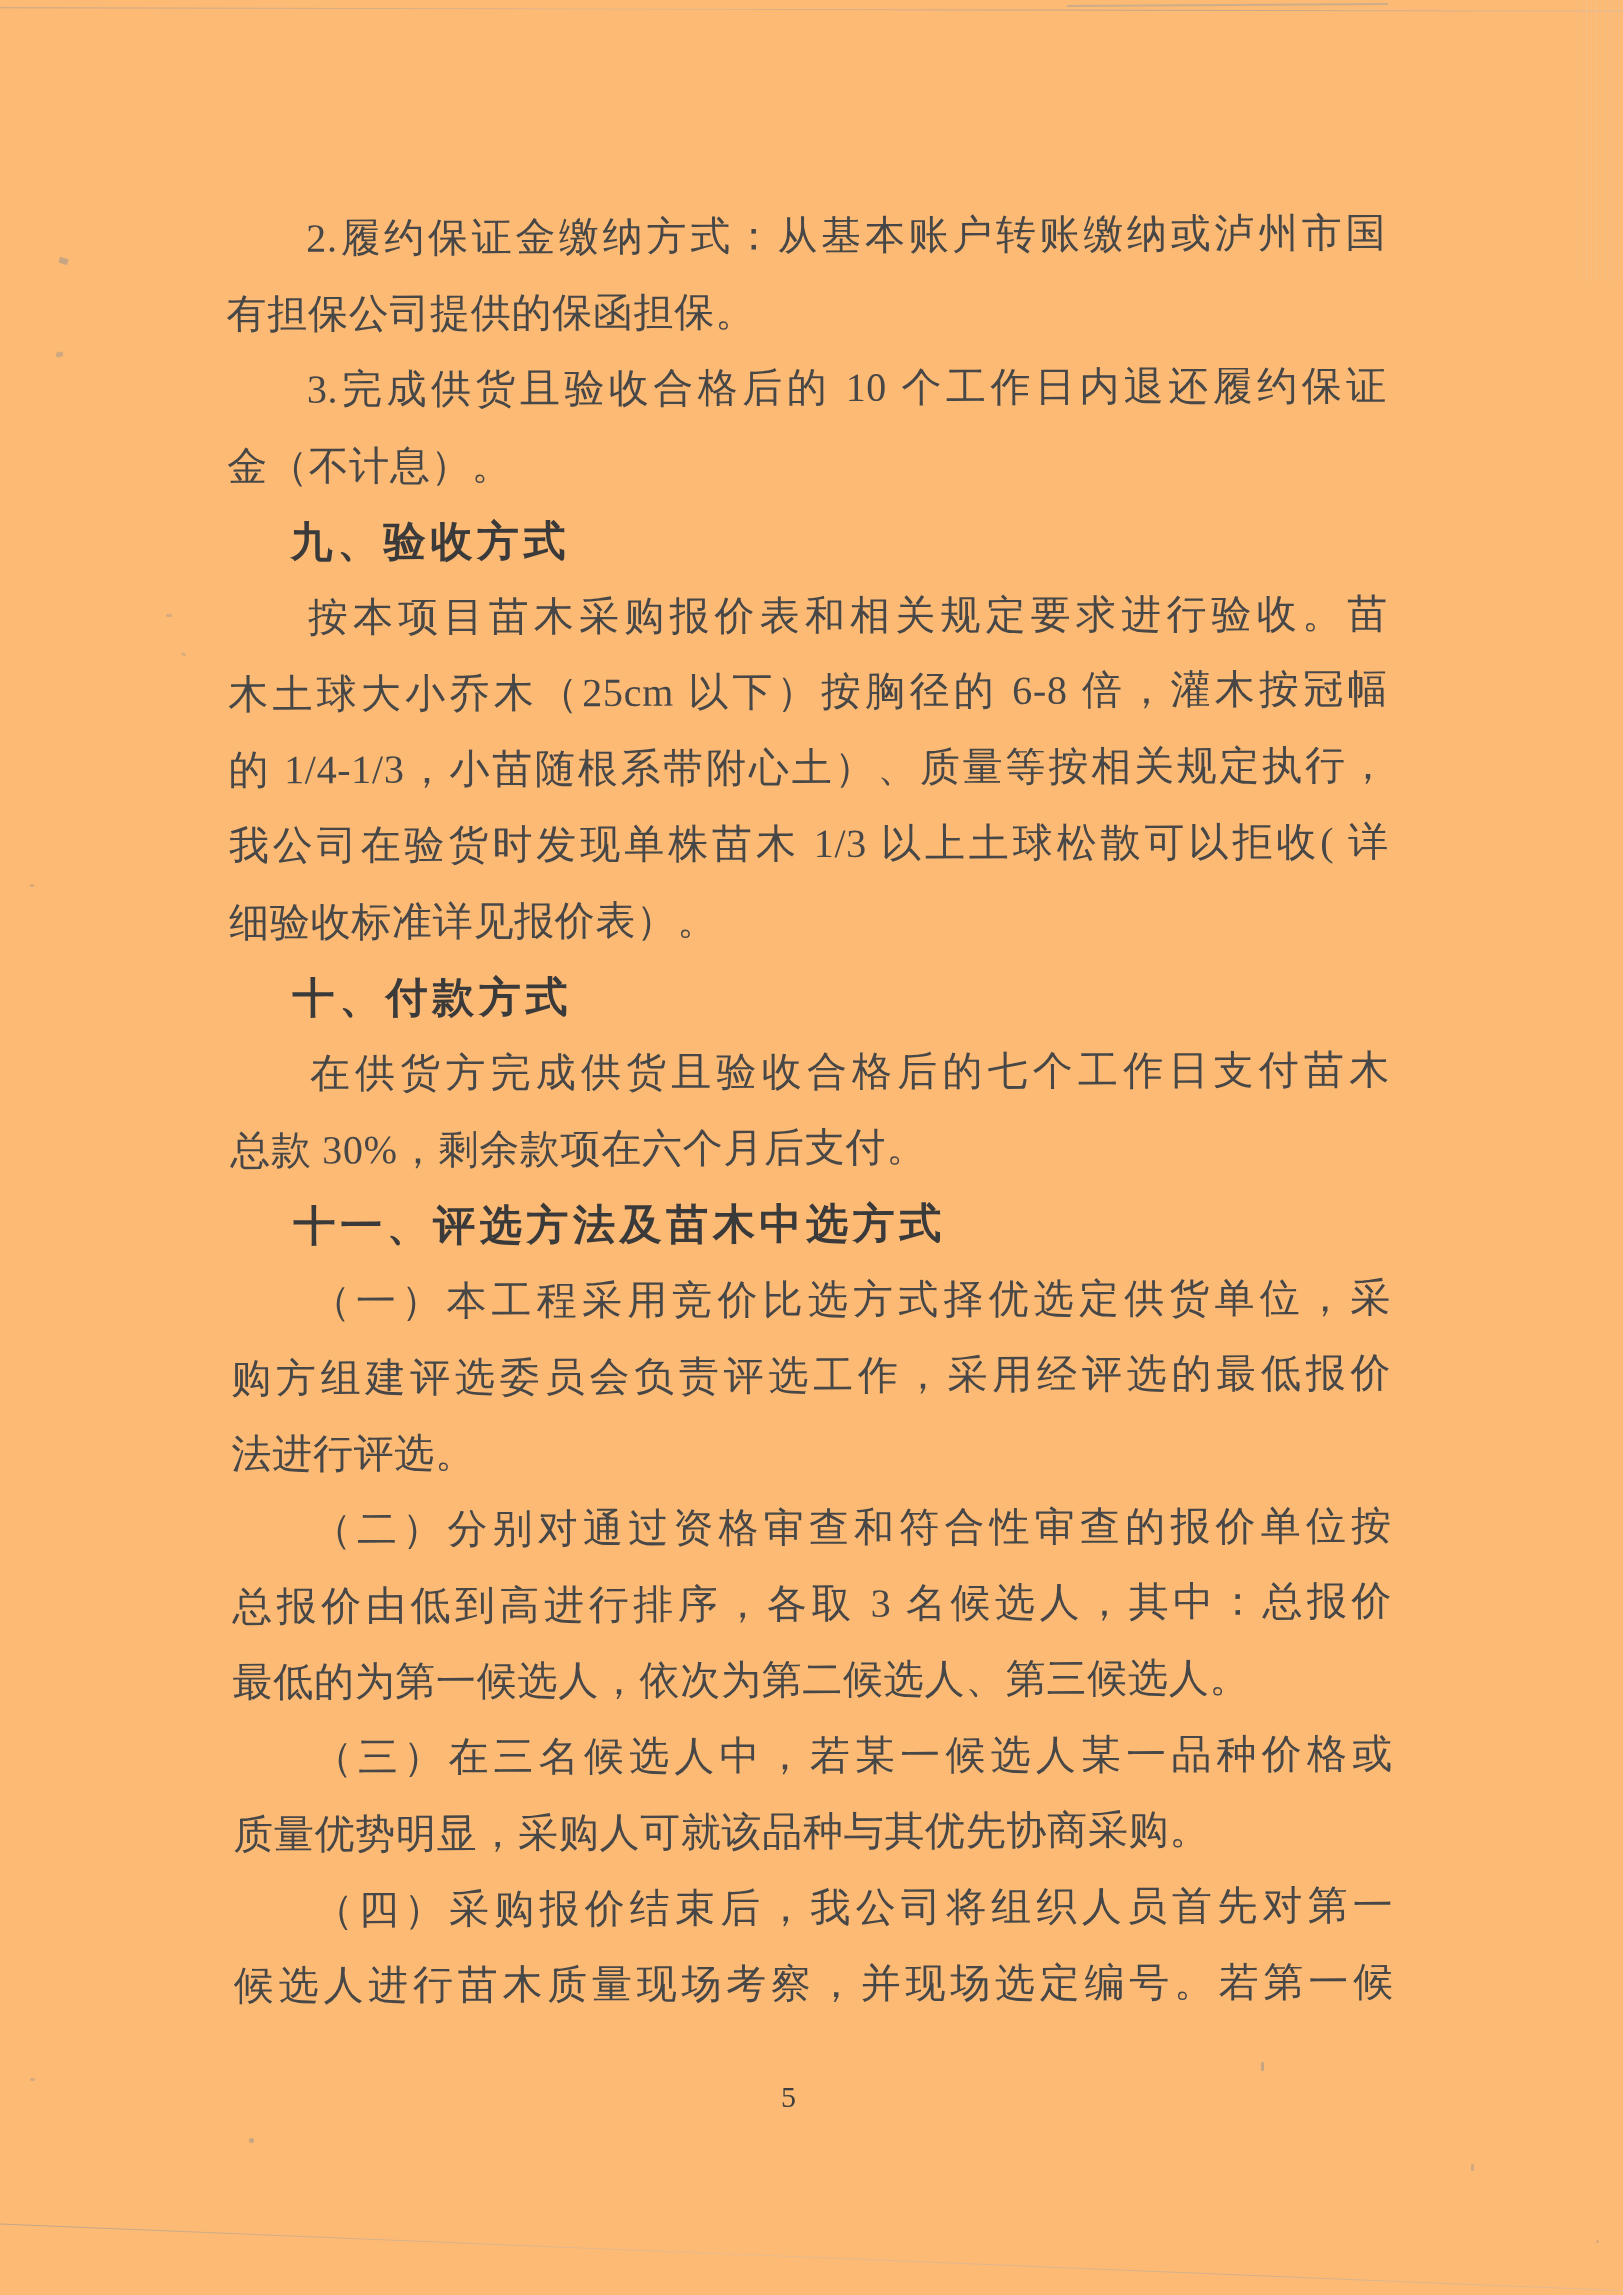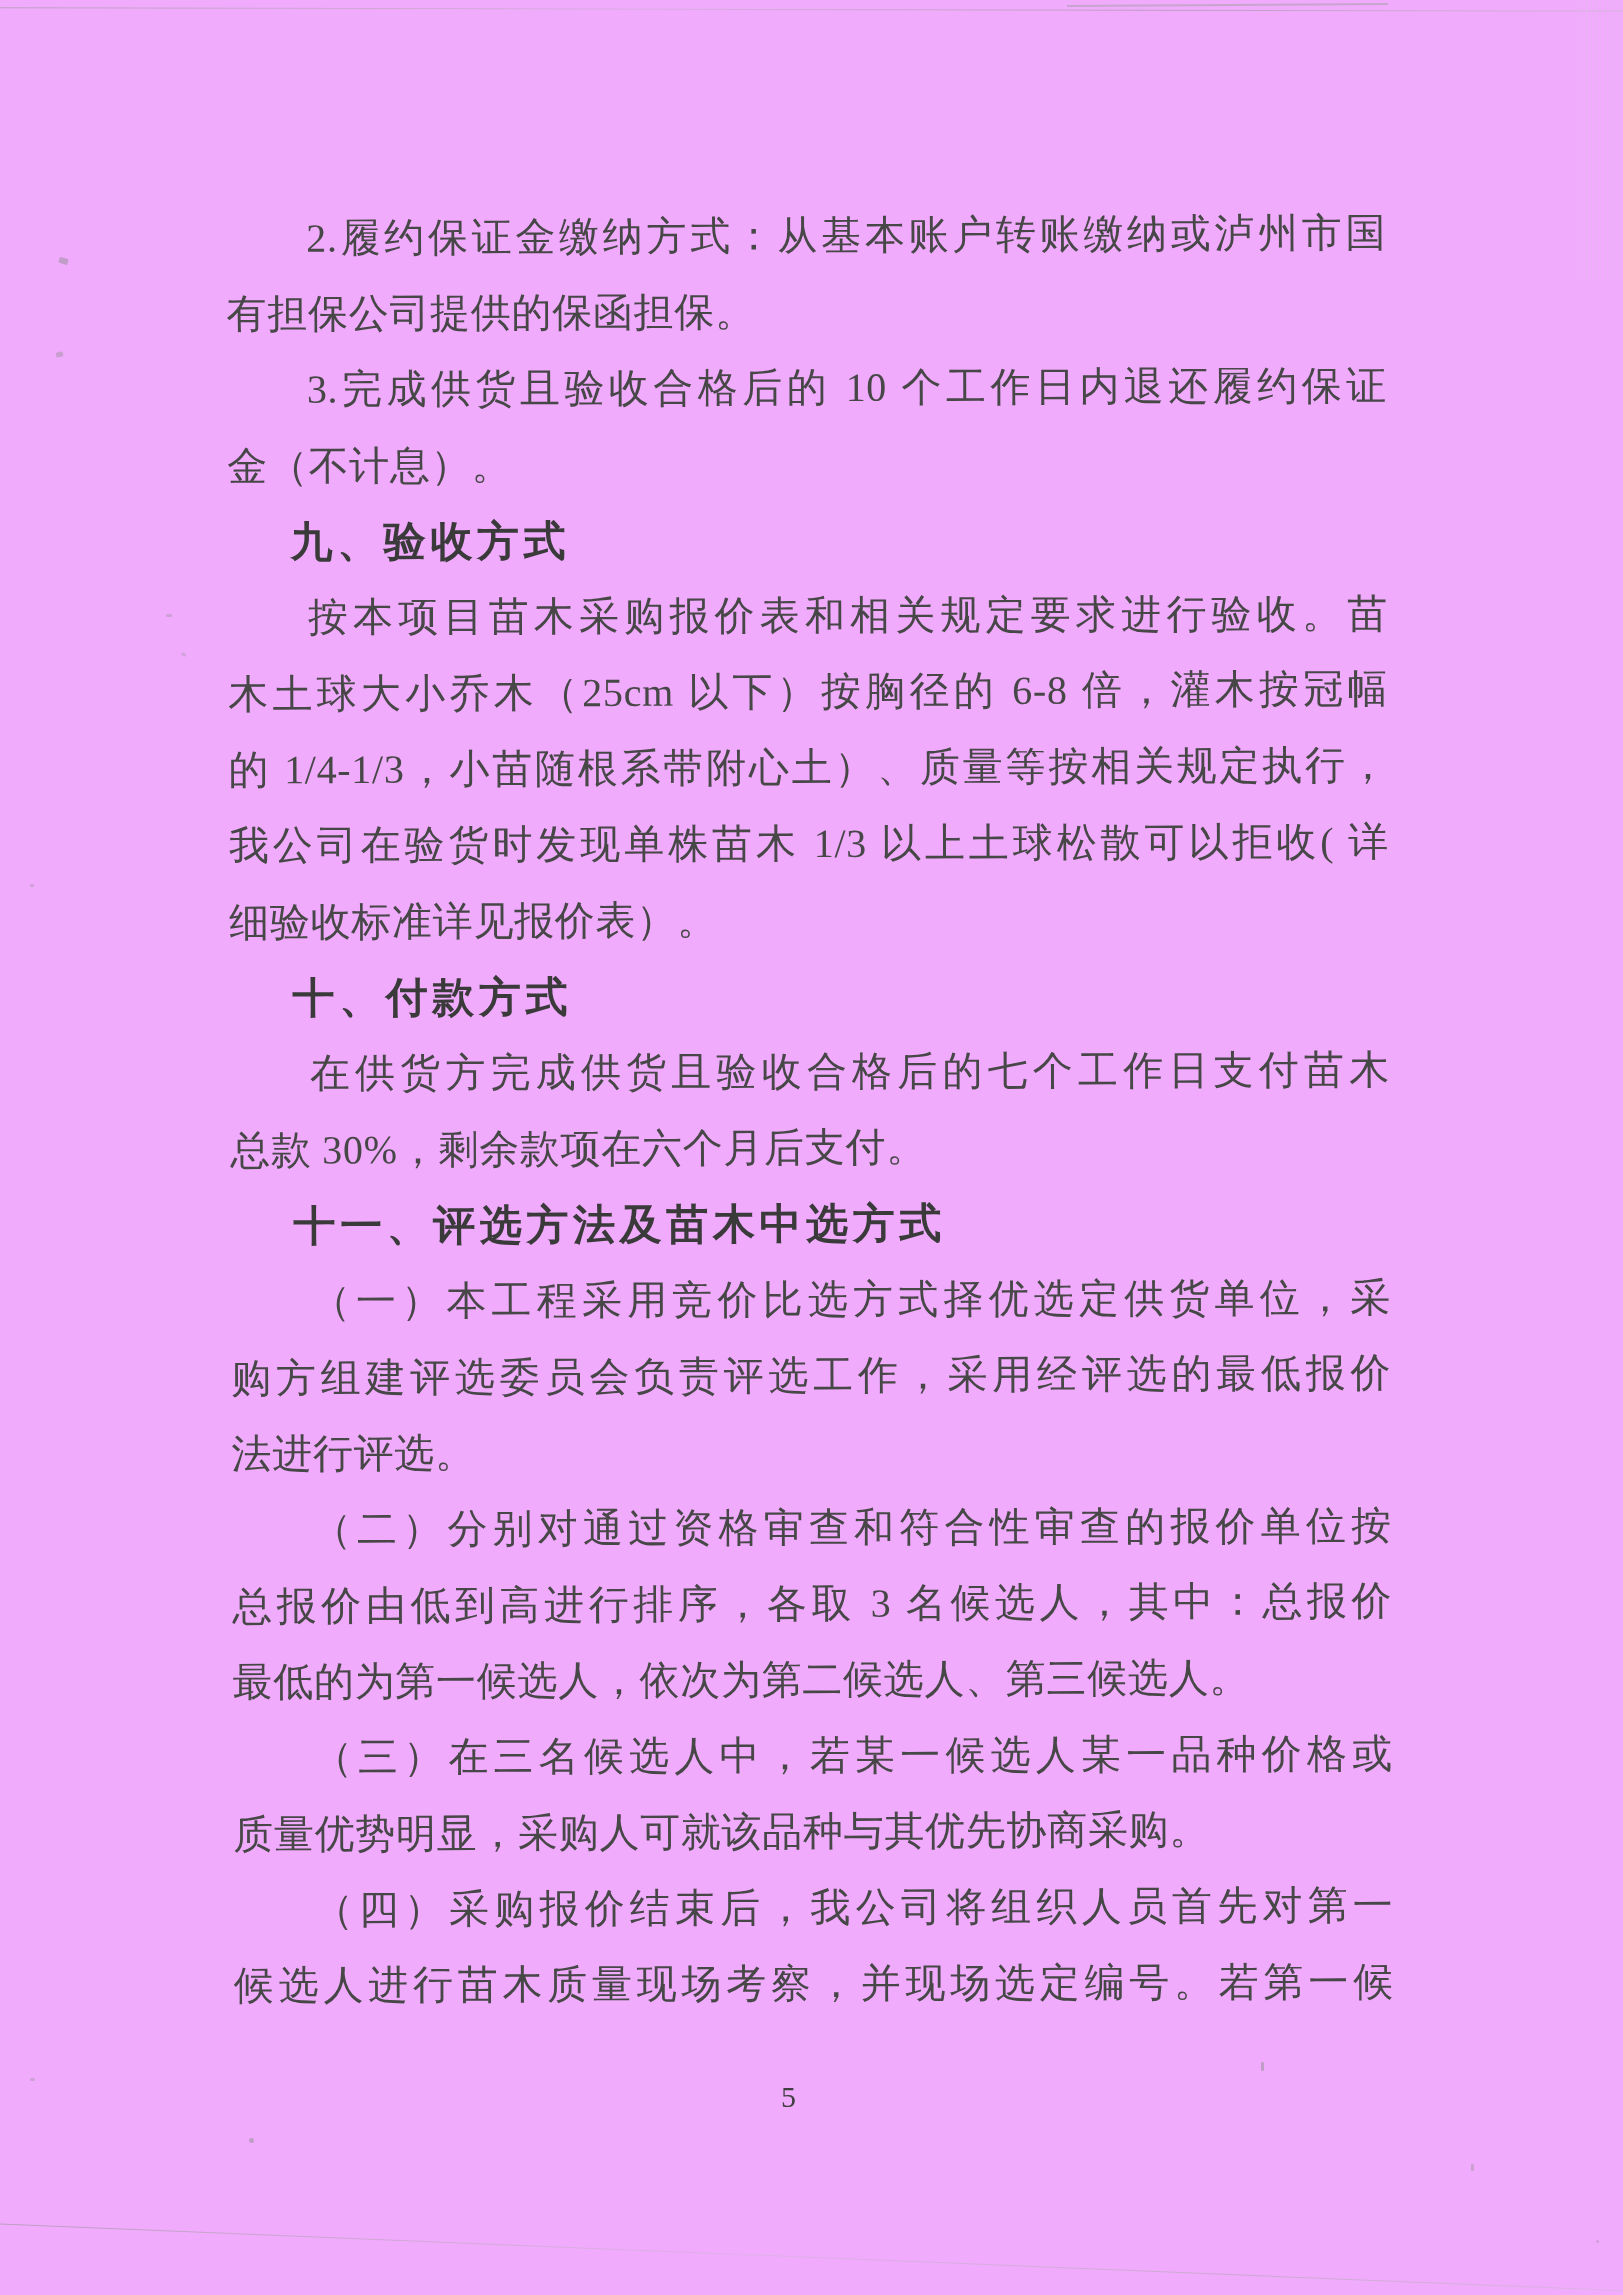--- a/index.html
+++ b/index.html
@@ -7,21 +7,21 @@
     width: 1623px;
     height: 2295px;
     position: relative;
     overflow: hidden;
     background: #ffffff;
     font-family: "Liberation Serif", "DejaVu Serif", serif;
   }
   .page {
     position: absolute;
     inset: 0;
-    background: #f0abfc;
+    background: #fdba74;
   }
   
   .content {
     position: absolute;
     left: 230px;
     top: 198px;
     width: 1160px;
     color: #474747;
     transform: rotate(-0.25deg);
   }

